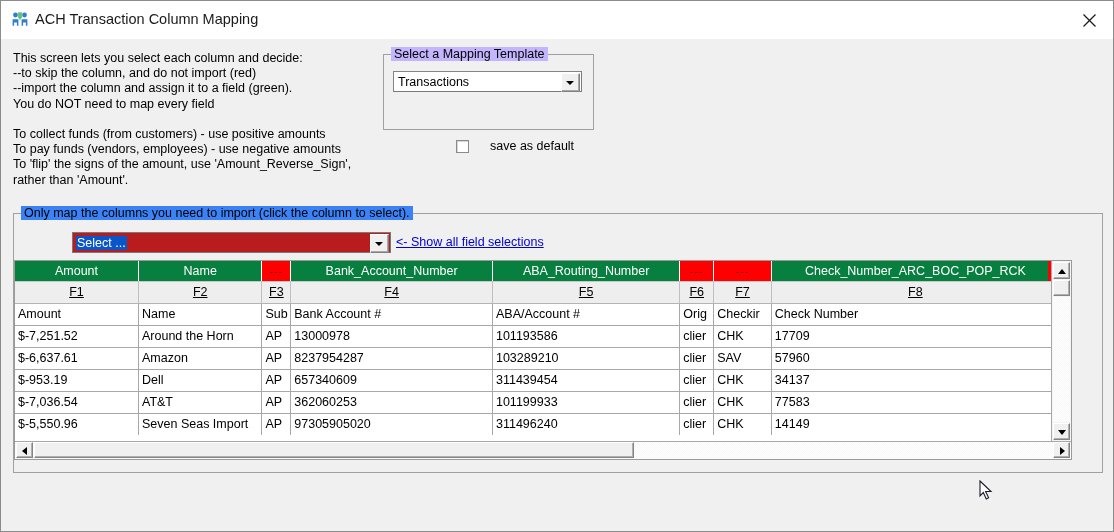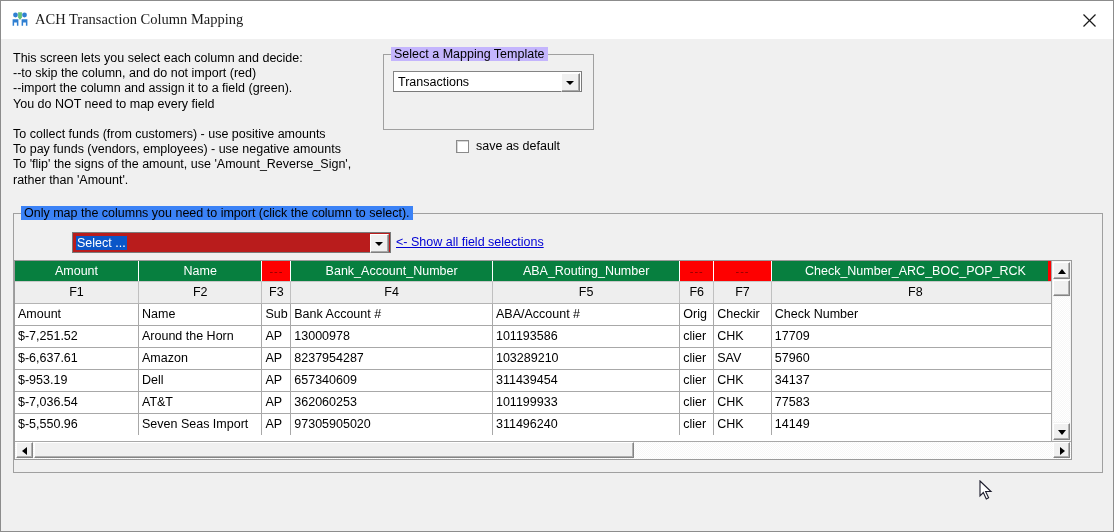--- a/index.html
+++ b/index.html
@@ -29,21 +29,20 @@
   }
 
   
   #titlebar {
     position: absolute;
     left: 0; top: 0;
     width: 1112px;
     height: 38px;
     background: #ffffff;
     border-bottom: 1px solid #d9d9d9;
-    font-family: Liberation Serif, serif;
   }
   #title-icon {
     position: absolute;
     left: 10px; top: 10px;
     width: 18px; height: 18px;
   }
   #title-text {
     position: absolute;
     left: 34px; top: 10px;
     font-size: 14.5px;
@@ -124,21 +123,21 @@
     width: 0; height: 0;
     border-left: 4px solid transparent;
     border-right: 4px solid transparent;
     border-top: 4px solid #000000;
   }
   #save-default-row {
     position: absolute;
     left: 455px; top: 100px;
     display: flex;
     align-items: center;
-    gap: 7px;
+    gap: 21px;
   }
   .checkbox {
     width: 13px; height: 13px;
     background: #ffffff;
     border: 1px solid #8a8a8a;
     box-shadow: inset 1px 1px 0 #d6d6d6;
     box-sizing: border-box;
   }
   #save-default-label { font-size: 12.5px; }
 
@@ -235,20 +234,21 @@
     letter-spacing: 1px;
   }
   
   tr.hdr-fnum td {
     height: 22px;
     background: #eeeeee;
     text-align: center;
     border-right: 1px solid #c0c0c0;
     border-bottom: 1px solid #b4b4b4;
     color: #000;
+    text-decoration: underline;
   }
   
   tr.data td {
     height: 22px;
     background: #ffffff;
     border-right: 1px solid #a8a8a8;
     border-bottom: 1px solid #a8a8a8;
     padding-left: 3px;
     color: #000;
   }

